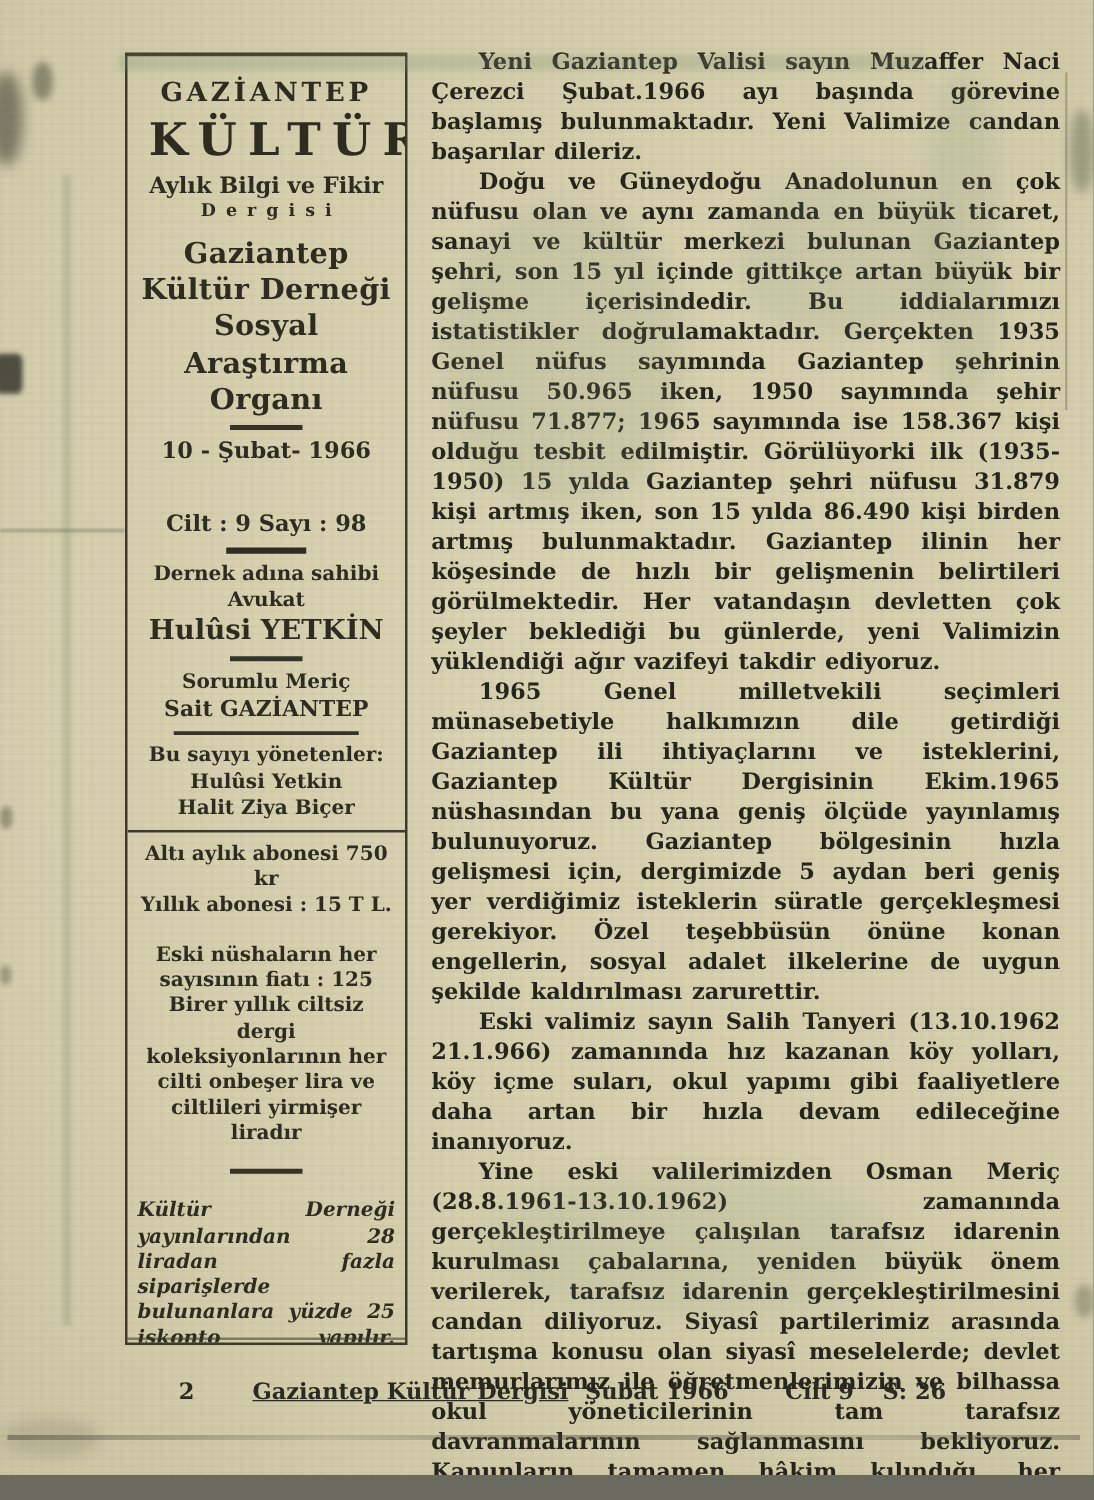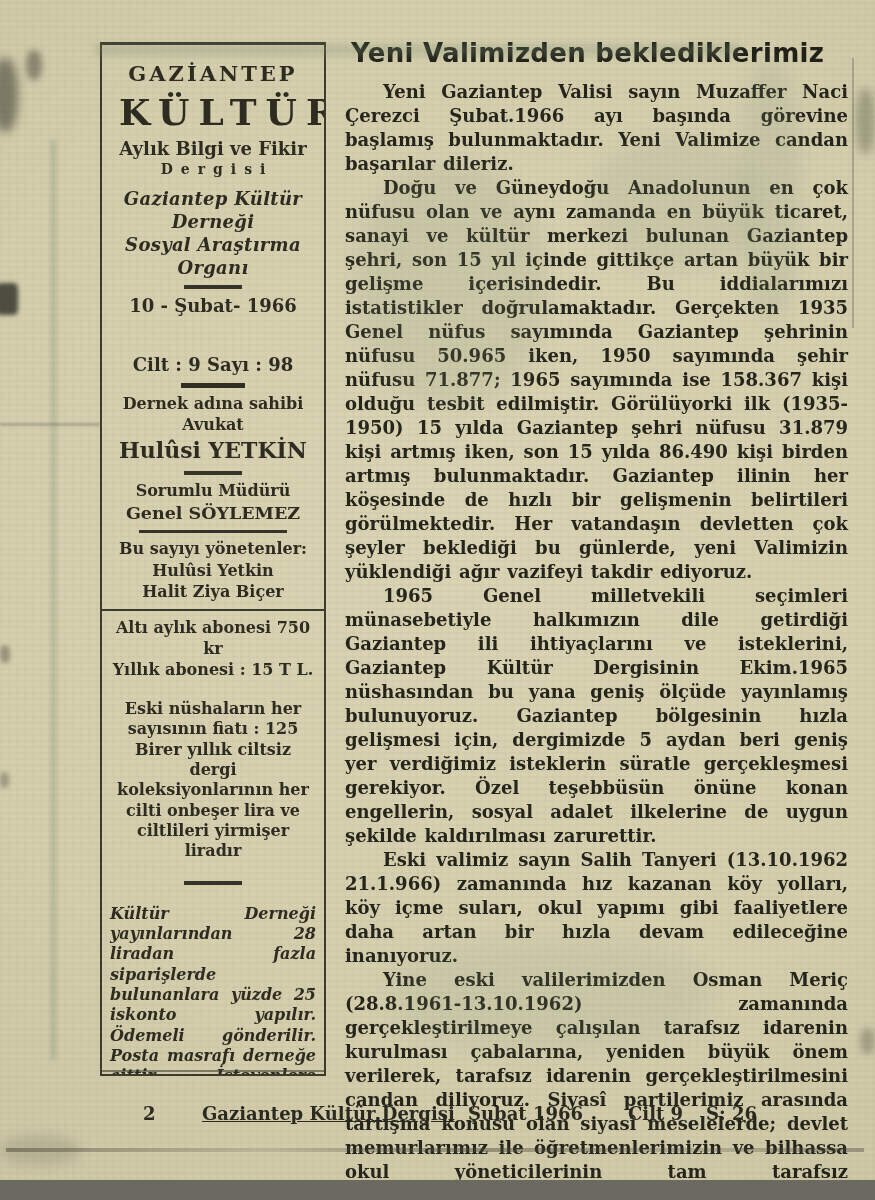--- a/index.html
+++ b/index.html
@@ -28,21 +28,21 @@
     overflow:hidden;
   }
   .infobox::after{
     content:""; position:absolute; left:-2px; right:-2px; bottom:2px; height:2px;
     background:rgba(60,58,45,0.55);
   }
   .m-city  { font-size:21px; letter-spacing:3px; margin-top:8px; }
   .m-title { font-size:36px; letter-spacing:9px; margin:2px 0 3px; text-indent:9px; }
   .m-sub1  { font-size:18px; }
   .m-sub2  { font-size:14px; letter-spacing:8px; text-indent:8px; }
-  .m-org   { font-style:italic; font-size:18px; margin-top:9px; letter-spacing:0.3px; }
+  .m-org   { font-size:23px; margin-top:9px; letter-spacing:0.3px; }
 
   .bar        { width:58px;  height:0; border-top:4px solid #35332a; margin:6px auto; }
   .bar.heavy  { width:64px;  border-top:5px solid #2e2c23; }
   .bar.wide   { width:148px; border-top:3px solid #35332a; }
   .rule-full  { margin:7px -8px; border-top:2px solid #3c3a2d; }
 
   .ib-line   { margin:1px 0; }
   .ib-block  { margin:19px 0; }
   .just      { text-align:justify; text-align-last:left; }
   .ital      { font-style:italic; }
@@ -96,22 +96,22 @@
     <div class="ib-line" style="font-size:18px;margin-top:36px;">Cilt : 9 Sayı : 98</div>
 
     <div class="bar heavy"></div>
 
     <div class="ib-line">Dernek adına sahibi</div>
     <div class="ib-line">Avukat</div>
     <div class="ib-line" style="font-size:22px;">Hulûsi YETKİN</div>
 
     <div class="bar"></div>
 
-    <div class="ib-line">Sorumlu Müdürü</div>
-    <div class="ib-line" style="font-size:17.5px;">Genel SÖYLEMEZ</div>
+    <div class="ib-line">Sorumlu Meriç</div>
+    <div class="ib-line" style="font-size:17.5px;">Sait GAZİANTEP</div>
 
     <div class="bar wide"></div>
 
     <div class="ib-line">Bu sayıyı yönetenler:</div>
     <div class="ib-line">Hulûsi Yetkin</div>
     <div class="ib-line">Halit Ziya Biçer</div>
 
     <div class="rule-full"></div>
 
     <div class="ib-line">Altı aylık abonesi 750 kr</div>
@@ -121,21 +121,20 @@
 
     <div class="bar"></div>
 
     <div class="ib-block ital just">Kültür Derneği yayınlarından 28 liradan fazla siparişlerde bulunanlara yüzde 25 iskonto yapılır. Ödemeli gönderilir. Posta masrafı derneğe aittir. İsteyenlere kitap ve broşür yayınlarının listesi gönderilir.</div>
 
     <div class="bar"></div>
 
   </div>
 
   <div class="article">
-    <h1 class="article-title">Yeni Valimizden beklediklerimiz</h1>
     <p>Yeni Gaziantep Valisi sayın Muzaffer Naci Çerezci Şubat.1966 ayı başında görevine başlamış bulunmaktadır. Yeni Valimize candan başarılar dileriz.</p>
     <p>Doğu ve Güneydoğu Anadolunun en çok nüfusu olan ve aynı zamanda en büyük ticaret, sanayi ve kültür merkezi bulunan Gaziantep şehri, son 15 yıl içinde gittikçe artan büyük bir gelişme içerisindedir. Bu iddialarımızı istatistikler doğrulamaktadır. Gerçekten 1935 Genel nüfus sayımında Gaziantep şehrinin nüfusu 50.965 iken, 1950 sayımında şehir nüfusu 71.877; 1965 sayımında ise 158.367 kişi olduğu tesbit edilmiştir. Görülüyorki ilk (1935-1950) 15 yılda Gaziantep şehri nüfusu 31.879 kişi artmış iken, son 15 yılda 86.490 kişi birden artmış bulunmaktadır. Gaziantep ilinin her köşesinde de hızlı bir gelişmenin belirtileri görülmektedir. Her vatandaşın devletten çok şeyler beklediği bu günlerde, yeni Valimizin yüklendiği ağır vazifeyi takdir ediyoruz.</p>
     <p>1965 Genel milletvekili seçimleri münasebetiyle halkımızın dile getirdiği Gaziantep ili ihtiyaçlarını ve isteklerini, Gaziantep Kültür Dergisinin Ekim.1965 nüshasından bu yana geniş ölçüde yayınlamış bulunuyoruz. Gaziantep bölgesinin hızla gelişmesi için, dergimizde 5 aydan beri geniş yer verdiğimiz isteklerin süratle gerçekleşmesi gerekiyor. Özel teşebbüsün önüne konan engellerin, sosyal adalet ilkelerine de uygun şekilde kaldırılması zarurettir.</p>
     <p>Eski valimiz sayın Salih Tanyeri (13.10.1962 21.1.966) zamanında hız kazanan köy yolları, köy içme suları, okul yapımı gibi faaliyetlere daha artan bir hızla devam edileceğine inanıyoruz.</p>
     <p>Yine eski valilerimizden Osman Meriç (28.8.1961-13.10.1962) zamanında gerçekleştirilmeye çalışılan tarafsız idarenin kurulması çabalarına, yeniden büyük önem verilerek, tarafsız idarenin gerçekleştirilmesini candan diliyoruz. Siyasî partilerimiz arasında tartışma konusu olan siyasî meselelerde; devlet memurlarımız ile öğretmenlerimizin ve bilhassa okul yöneticilerinin tam tarafsız davranmalarının sağlanmasını bekliyoruz. Kanunların tamamen hâkim kılındığı, her vatandaşa eşit muamele edildiği kanaatinin bütün vatandaşlar arasında yaygın hale getirilmesini</p>
 
   </div>
 
   <div class="footer">
     <span class="f-num">2</span>

